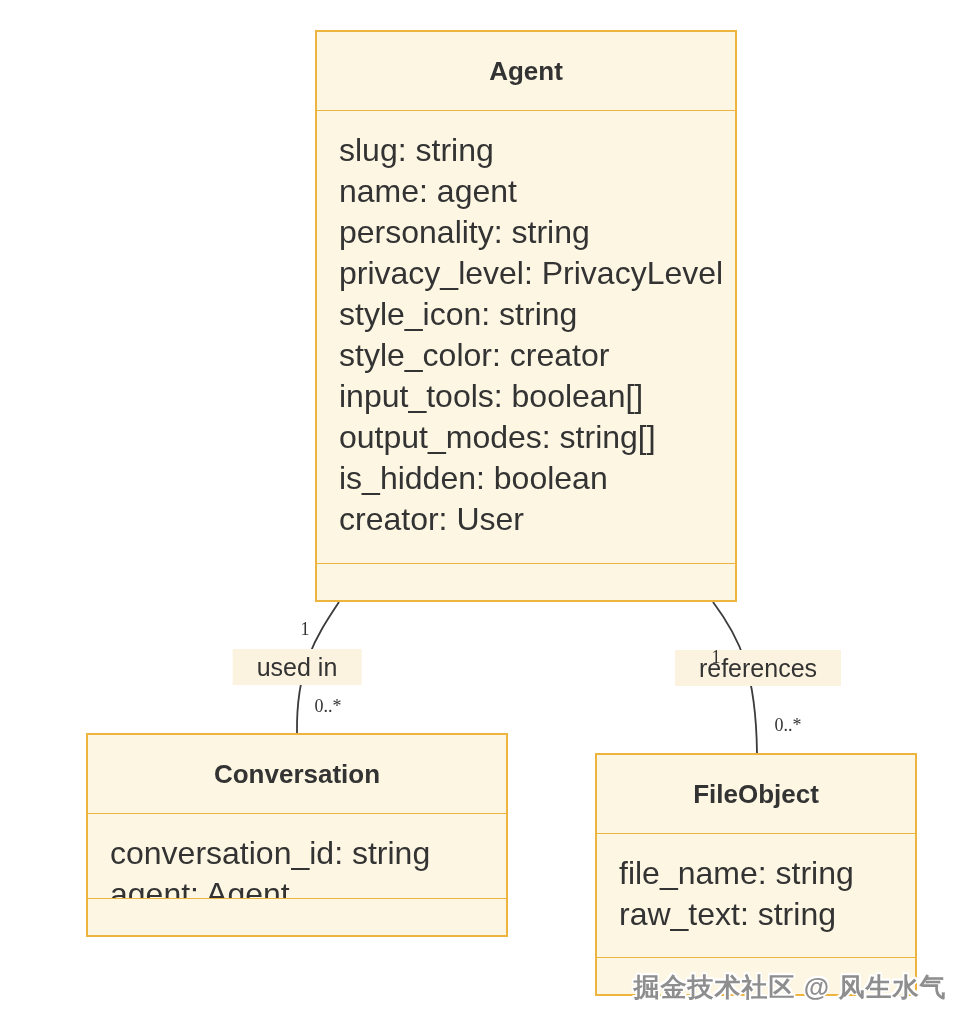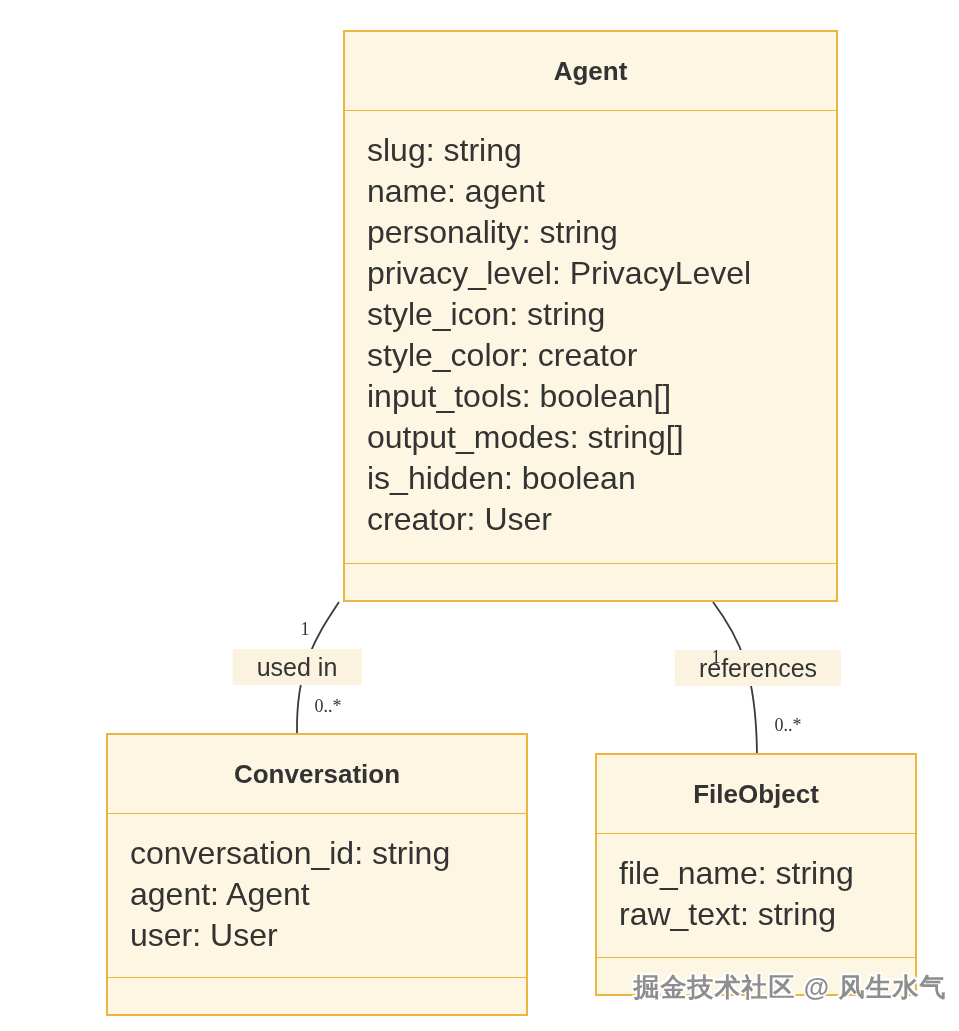--- a/index.html
+++ b/index.html
@@ -31,22 +31,22 @@
   }
   .class-box {
     position: absolute;
     box-sizing: border-box;
     background: var(--box-fill);
     border: 2px solid var(--box-border);
     display: flex;
     flex-direction: column;
     z-index: 2;
   }
-  #box-agent        { left: 315px; top: 30px;  width: 495px; height: 572px; margin-left: 28px; }
-  #box-conversation { left: 86px;  top: 733px; width: 422px; height: 283px; margin-left: 20px; }
+  #box-agent        { left: 315px; top: 30px;  width: 422px; height: 572px; }
+  #box-conversation { left: 86px;  top: 733px; width: 422px; height: 204px; }
   #box-fileobject   { left: 595px; top: 753px; width: 322px; height: 243px; }
   .class-title {
     flex: 0 0 78px;
     display: flex;
     align-items: center;
     justify-content: center;
     font-size: 26px;
     font-weight: bold;
     color: var(--text-color);
   }

